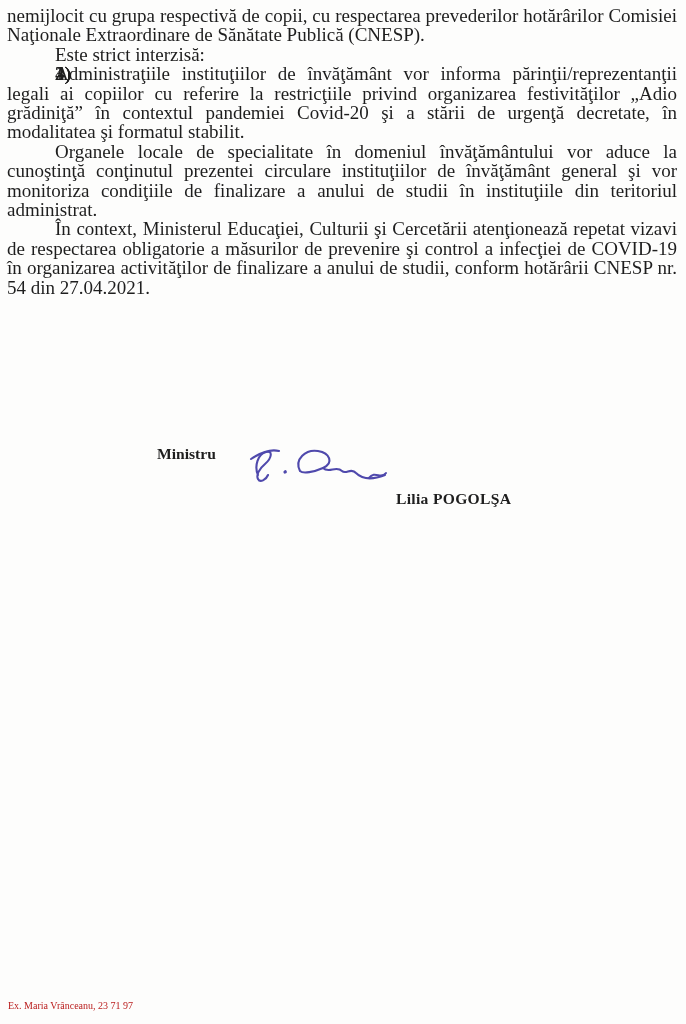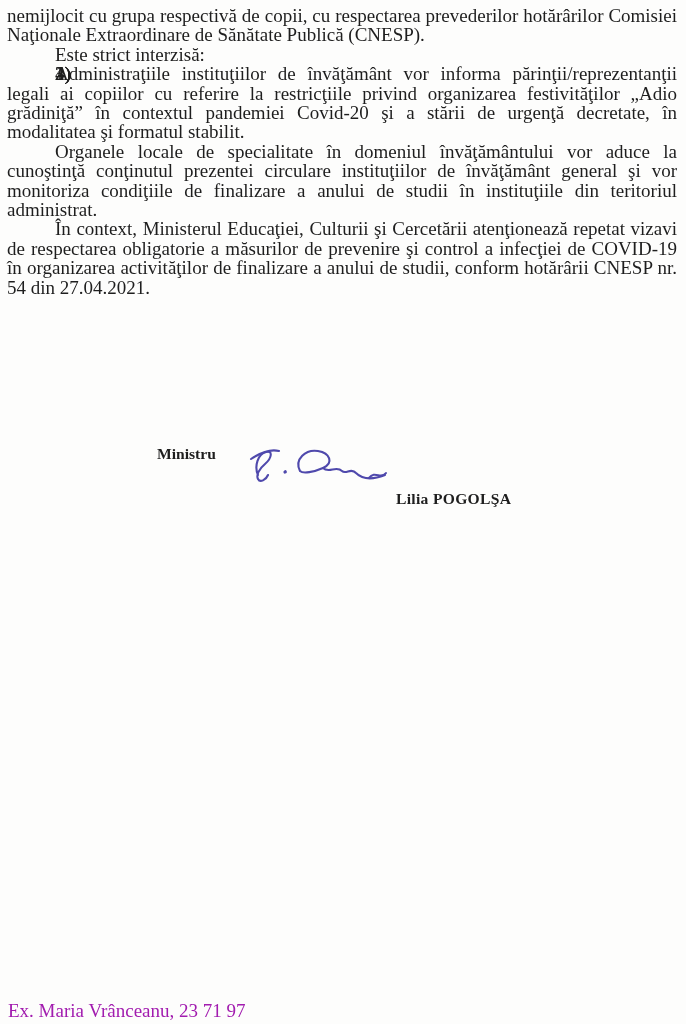--- a/index.html
+++ b/index.html
@@ -63,22 +63,22 @@
     position: absolute;
     left: 247px;
     top: 0px;
     width: 142px;
     height: 52px;
   }
   .footer {
     position: absolute;
     left: 8px;
     top: 1000px;
-    font-size: 19px;
-    color: #a21caf;
+    font-size: 10px;
+    color: #b91c1c;
   }
 </style>
 </head>
 <body>
 
 <div class="page">
 
   <div class="body-text">
     <p>nemijlocit cu grupa respectivă de copii, cu respectarea prevederilor hotărârilor Comisiei Naţionale Extraordinare de Sănătate Publică (CNESP).</p>
     <p class="indent intro">Este strict interzisă:</p>

